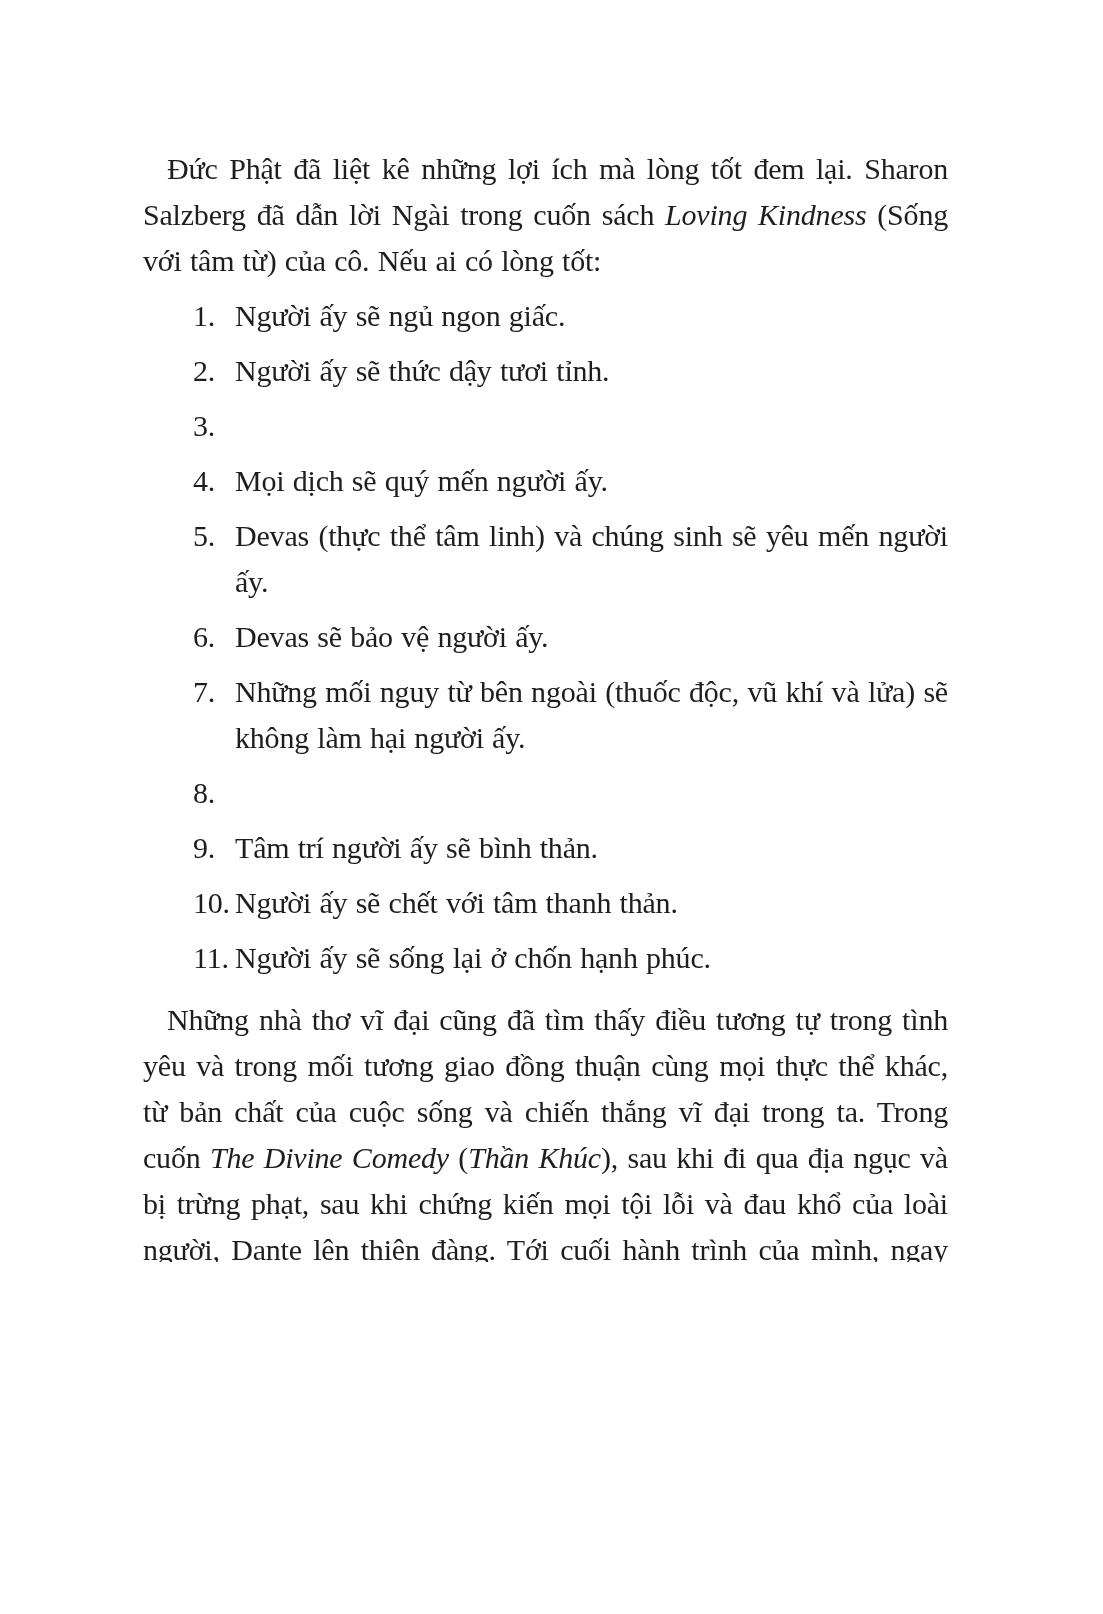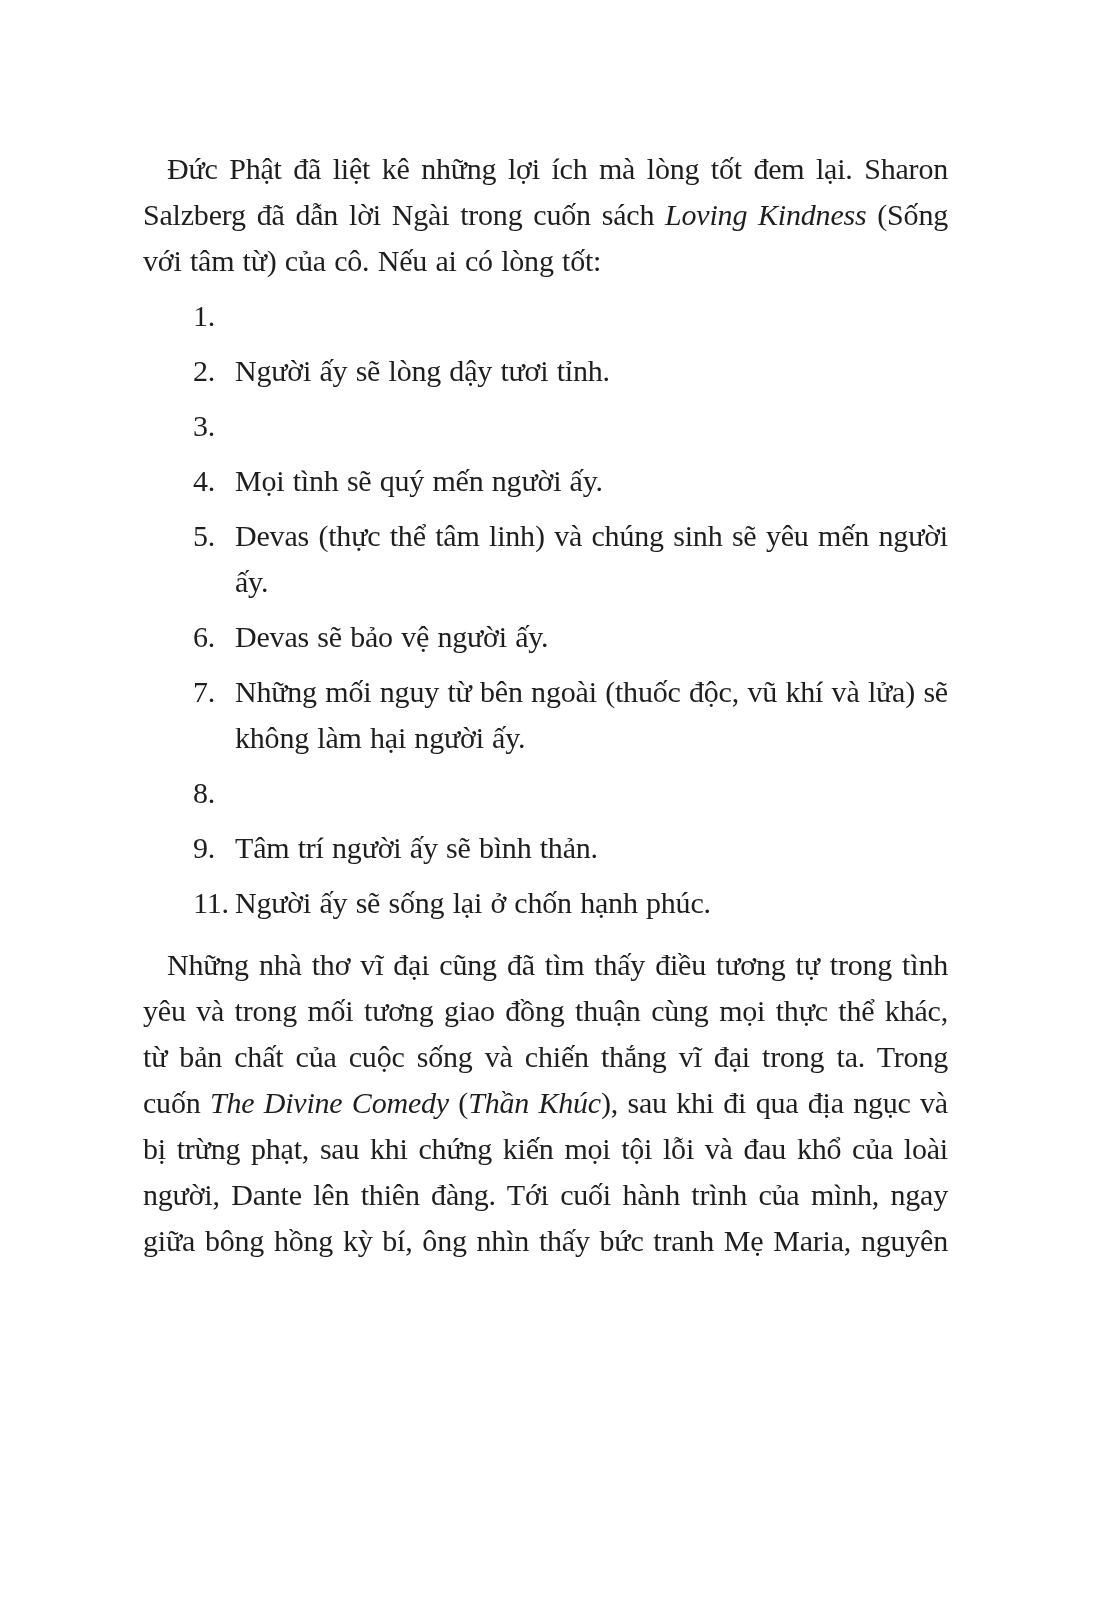--- a/index.html
+++ b/index.html
@@ -89,34 +89,35 @@
 
 <div class="page">
 
   <div class="body-text">
 
     <p class="para indent"><span>Đức Phật đã liệt kê những lợi ích mà lòng tốt đem lại. Sharon Salzberg đã dẫn lời Ngài trong cuốn sách </span><span class="it">Loving Kindness</span><span> (Sống với tâm từ) của cô. Nếu ai có lòng tốt:</span></p>
 
     <ol class="benefit-list" id="benefits-list">
   <li class="benefit-item">
     <span class="num">1.</span>
+    <span class="txt">Người ấy sẽ ngủ ngon giấc.</span>
   </li>
 
   <li class="benefit-item">
     <span class="num">2.</span>
-    <span class="txt">Người ấy sẽ lòng dậy tươi tỉnh.</span>
+    <span class="txt">Người ấy sẽ thức dậy tươi tỉnh.</span>
   </li>
 
   <li class="benefit-item">
     <span class="num">3.</span>
   </li>
 
   <li class="benefit-item">
     <span class="num">4.</span>
-    <span class="txt">Mọi tình sẽ quý mến người ấy.</span>
+    <span class="txt">Mọi dịch sẽ quý mến người ấy.</span>
   </li>
 
   <li class="benefit-item">
     <span class="num">5.</span>
     <span class="txt">Devas (thực thể tâm linh) và chúng sinh sẽ yêu mến người ấy.</span>
   </li>
 
   <li class="benefit-item">
     <span class="num">6.</span>
     <span class="txt">Devas sẽ bảo vệ người ấy.</span>
@@ -129,20 +130,24 @@
 
   <li class="benefit-item">
     <span class="num">8.</span>
   </li>
 
   <li class="benefit-item">
     <span class="num">9.</span>
     <span class="txt">Tâm trí người ấy sẽ bình thản.</span>
   </li>
 
+  <li class="benefit-item">
+    <span class="num">10.</span>
+    <span class="txt">Người ấy sẽ chết với tâm thanh thản.</span>
+  </li>
 
   <li class="benefit-item">
     <span class="num">11.</span>
     <span class="txt">Người ấy sẽ sống lại ở chốn hạnh phúc.</span>
   </li>
 </ol>
 
     <p class="para indent"><span>Những nhà thơ vĩ đại cũng đã tìm thấy điều tương tự trong tình yêu và trong mối tương giao đồng thuận cùng mọi thực thể khác, từ bản chất của cuộc sống và chiến thắng vĩ đại trong ta. Trong cuốn </span><span class="it">The Divine Comedy</span><span> (</span><span class="it">Thần Khúc</span><span>), sau khi đi qua địa ngục và bị trừng phạt, sau khi chứng kiến mọi tội lỗi và đau khổ của loài người, Dante lên thiên đàng. Tới cuối hành trình của mình, ngay giữa bông hồng kỳ bí, ông nhìn thấy bức tranh Mẹ Maria, nguyên mẫu của sự nữ tính. Theo lời một vài người diễn dịch, nội dung của </span><span class="it">Thần Khúc</span><span> là</span></p>
 
   </div>

